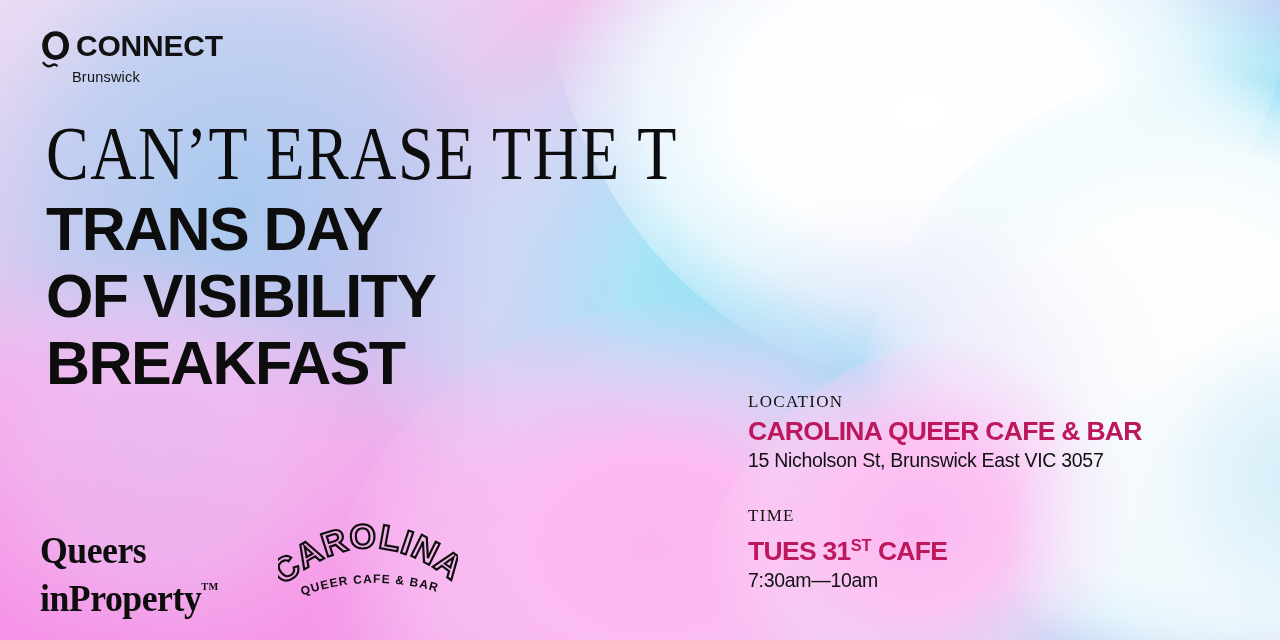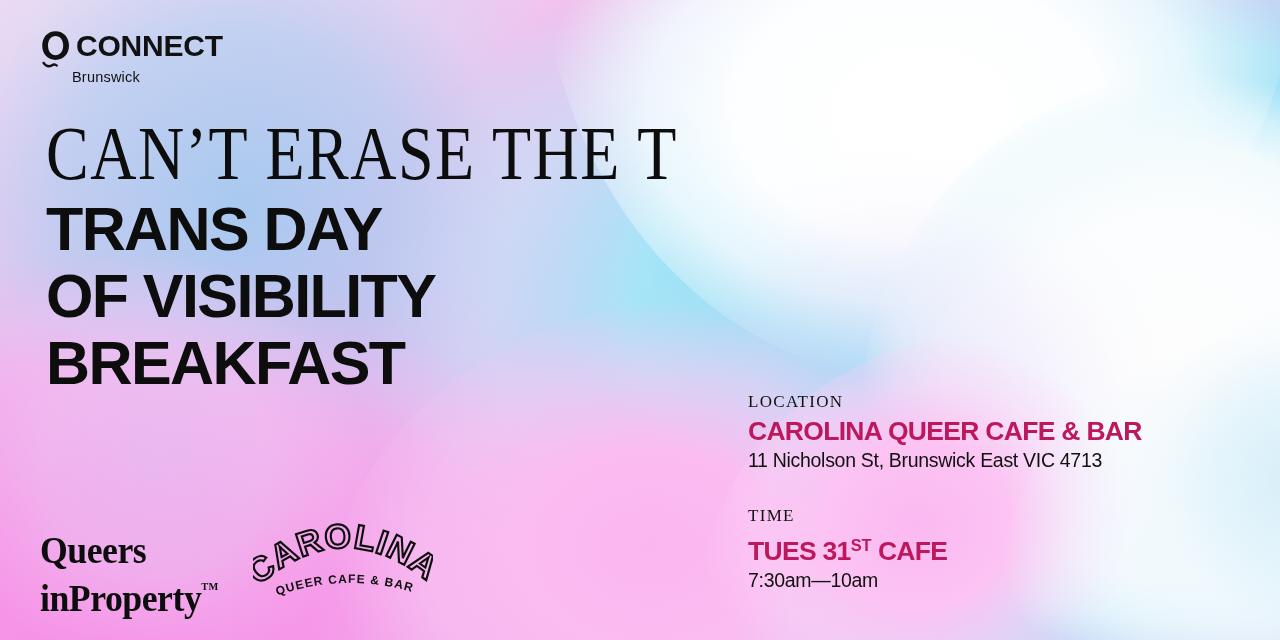--- a/index.html
+++ b/index.html
@@ -245,21 +245,21 @@
     white-space: nowrap;
   }
 
   
   .partners {
     position: absolute;
     left: 40px;
     top: 520px;
     display: flex;
     align-items: flex-end;
-    gap: 23px;
+    gap: 48px;
   }
   .qip {
     font-family: "Liberation Serif", "DejaVu Serif", serif;
     font-weight: 700;
     color: #0d0d0d;
     line-height: 36px;
     transform: scaleX(0.94);
     transform-origin: left bottom;
   }
   .qip-l1 { font-size: 38px; letter-spacing: -0.5px; white-space: nowrap; }
@@ -313,21 +313,21 @@
         <div>OF VISIBILITY</div>
         <div>BREAKFAST</div>
       </div>
     </div>
 
     <div class="details">
 
       <div class="detail-block">
         <div class="detail-label">LOCATION</div>
         <div class="detail-main">CAROLINA QUEER CAFE &amp; BAR</div>
-        <div class="detail-sub">11 Nicholson St, Brunswick East VIC 4713</div>
+        <div class="detail-sub">15 Nicholson St, Brunswick East VIC 3057</div>
       </div>
 
       <div class="detail-block">
         <div class="detail-label">TIME</div>
         <div class="detail-main"><span>TUES 31</span><span class="sup">ST</span><span> CAFE</span></div>
         <div class="detail-sub">7:30am—10am</div>
       </div>
 
     </div>
 

